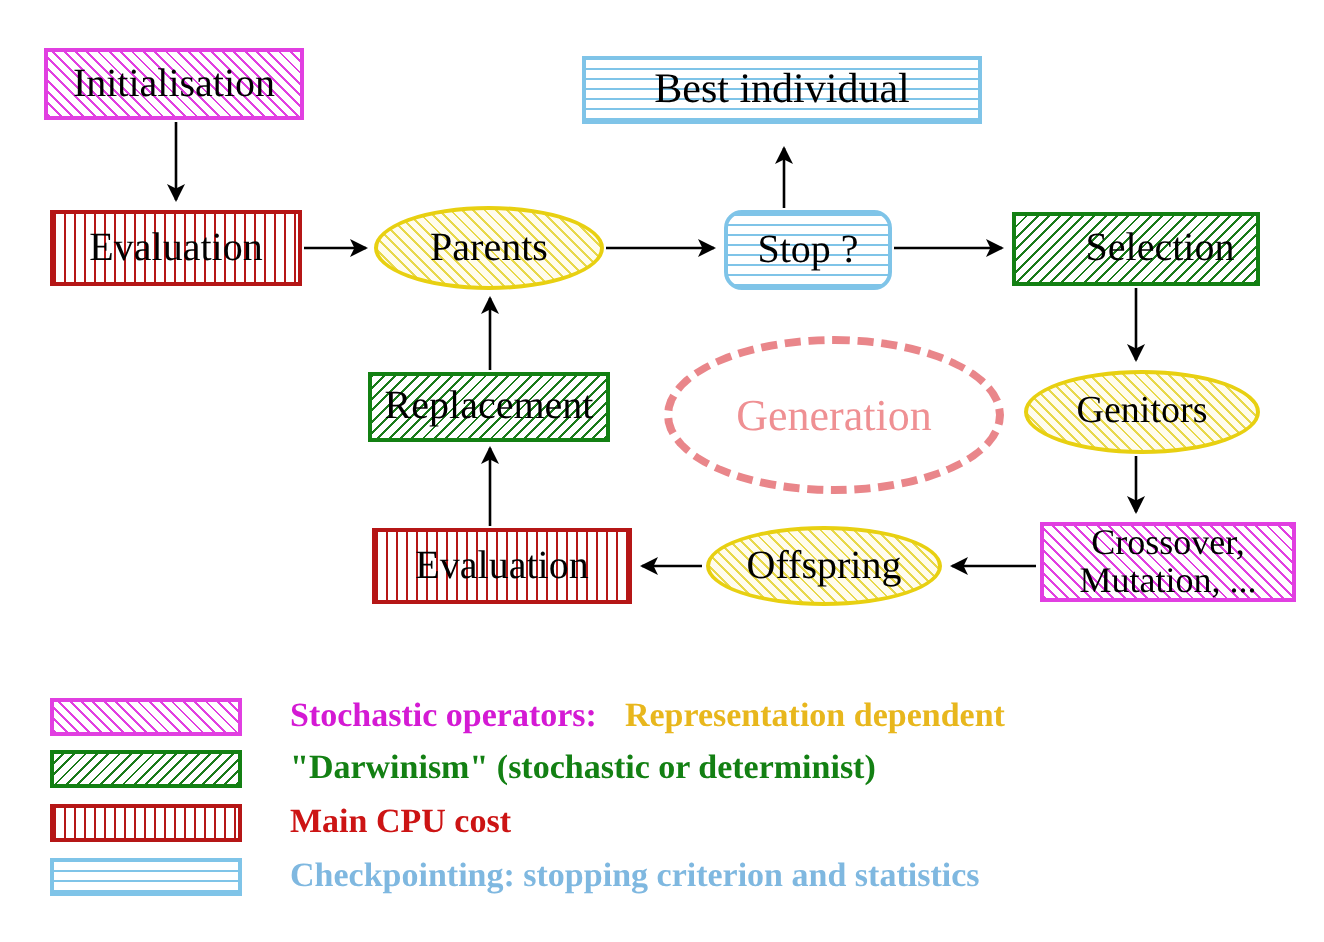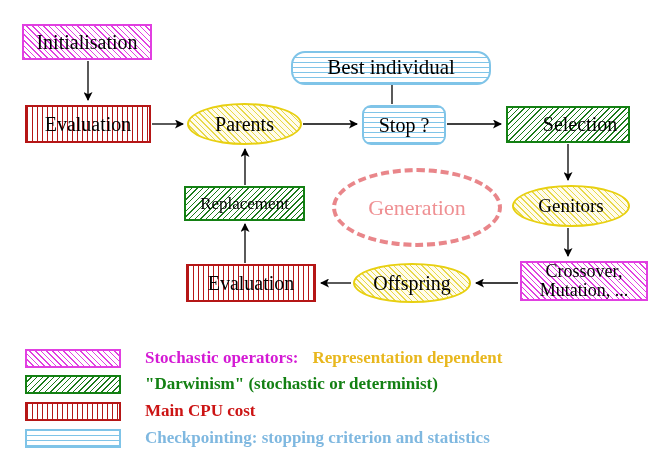--- a/index.html
+++ b/index.html
@@ -117,21 +117,21 @@
   <div id="nodes-group">
       <div class="node hatch-magenta" style="left: 22px; top: 24px; width: 130px; height: 36px;">
         <span class="lbl" style="font-size: 20px;">Initialisation</span>
       </div>
       <div class="node hatch-red" style="left: 25px; top: 105px; width: 126px; height: 38px;">
         <span class="lbl" style="font-size: 20px;">Evaluation</span>
       </div>
       <div class="node hatch-yellow ellipse" style="left: 187px; top: 103px; width: 115px; height: 42px;">
         <span class="lbl" style="font-size: 20px;">Parents</span>
       </div>
-      <div class="node hatch-blue" style="left: 291px; top: 51px; width: 200px; height: 34px; border-radius: 14px;">
+      <div class="node hatch-blue" style="left: 291px; top: 28px; width: 200px; height: 34px;">
         <span class="lbl" style="font-size: 21px;">Best individual</span>
       </div>
       <div class="node hatch-blue rounded" style="left: 362px; top: 105px; width: 84px; height: 40px;">
         <span class="lbl" style="font-size: 20px;">Stop ?</span>
       </div>
       <div class="node hatch-green" style="left: 506px; top: 106px; width: 124px; height: 37px; padding-left: 24px;">
         <span class="lbl" style="font-size: 20px;">Selection</span>
       </div>
       <div class="node hatch-yellow ellipse" style="left: 512px; top: 185px; width: 118px; height: 42px;">
         <span class="lbl" style="font-size: 19px;">Genitors</span>
@@ -139,21 +139,21 @@
       <div class="node hatch-magenta" style="left: 520px; top: 261px; width: 128px; height: 40px;">
         <span class="lbl" style="font-size: 18px;">Crossover,<br>Mutation, ...</span>
       </div>
       <div class="node hatch-yellow ellipse" style="left: 353px; top: 263px; width: 118px; height: 40px;">
         <span class="lbl" style="font-size: 20px;">Offspring</span>
       </div>
       <div class="node hatch-red" style="left: 186px; top: 264px; width: 130px; height: 38px;">
         <span class="lbl" style="font-size: 20px;">Evaluation</span>
       </div>
       <div class="node hatch-green" style="left: 184px; top: 186px; width: 121px; height: 35px;">
-        <span class="lbl" style="font-size: 17px;">Replacement</span>
+        <span class="lbl" style="font-size: 20px;">Replacement</span>
       </div>
       <div class="dashed-ellipse" style="left: 332px; top: 168px; width: 170px; height: 79px;">
         <span class="lbl" style="font-size: 22px;">Generation</span>
       </div>
     </div>
 
   <div id="legend">
       <div class="legend-row" style="top: 5px;">
         <div class="swatch hatch-magenta"></div>
         <div class="legend-text" style="color: rgb(212, 26, 212);">Stochastic operators:</div>

